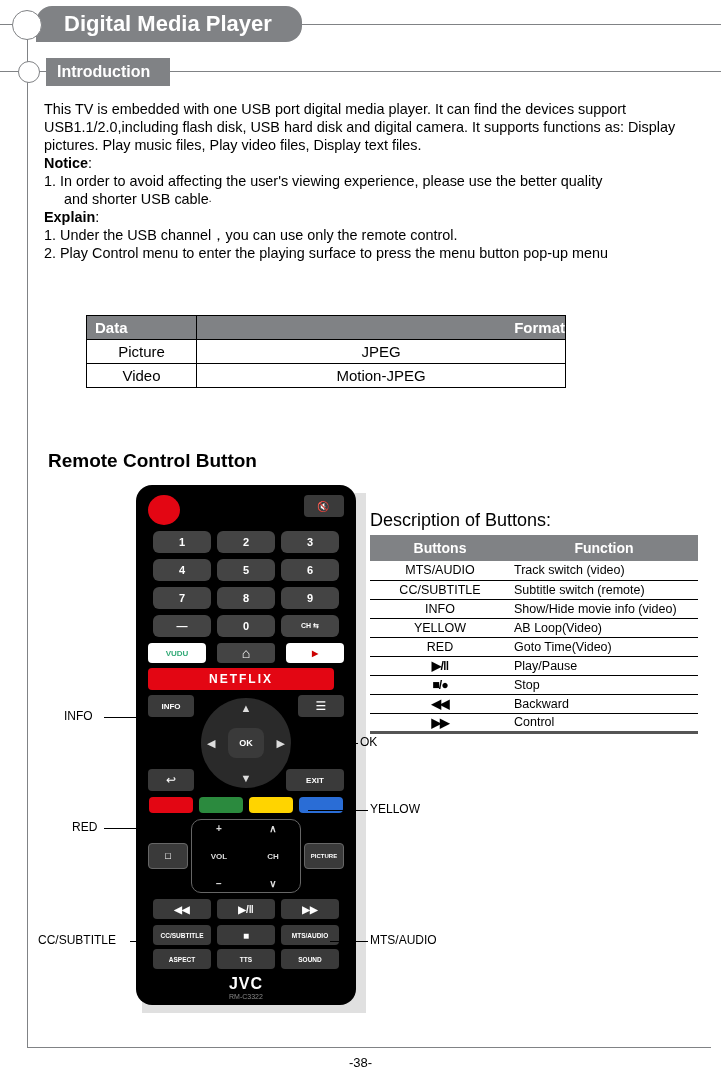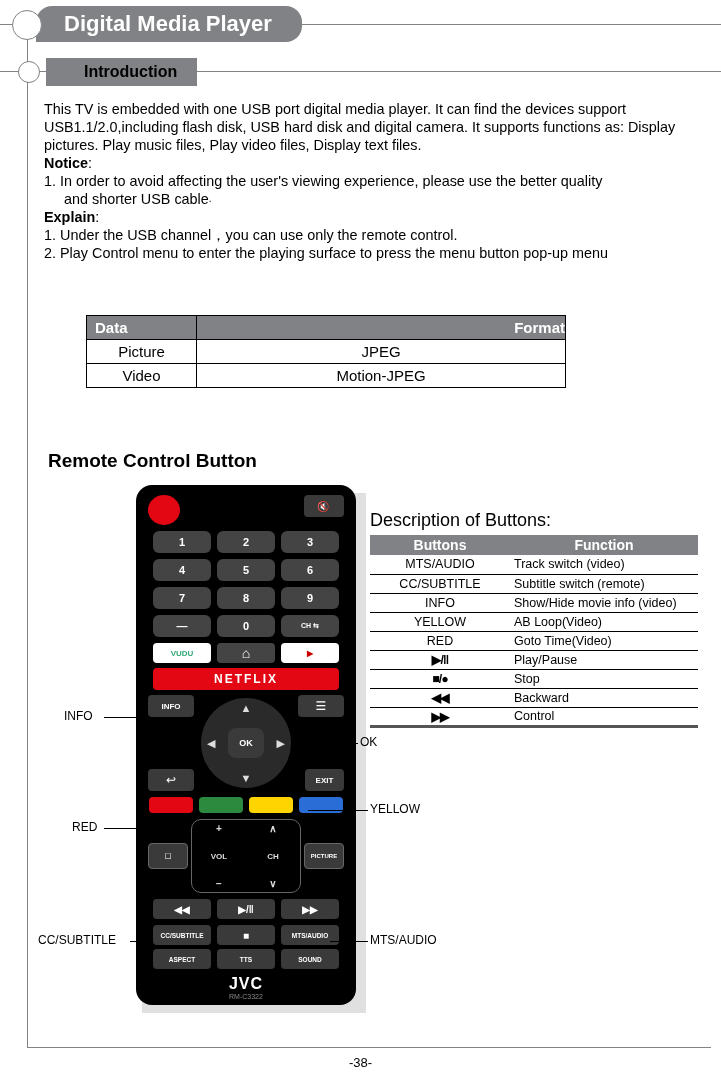--- a/index.html
+++ b/index.html
@@ -24,22 +24,22 @@
   }
 
   
   .vframe-left { position:absolute; left:27px; top:23px; bottom:28px; border-left:1px solid #808285;}
   .vframe-bottom { position:absolute; left:27px; right:10px; bottom:28px; border-top:1px solid #808285;}
 
   
   .intro-wrap { position: absolute; top: 58px; left: 0; right: 0; }
   .intro-tab {
     position: absolute; left: 46px; top: 0; height: 28px;
-    background: #808285; color: #000000; font-size: 16px; font-weight: bold;
-    padding: 3px 20px 2px 38px; line-height: 22px;
+    background: #808285; color: #ffffff; font-size: 16px; font-weight: bold;
+    padding: 3px 20px 2px 11px; line-height: 22px;
   }
   .intro-line { position:absolute; left:0; right:0; top:13px; border-top:1px solid #808285;}
   .intro-circle {
     position: absolute; left: 18px; top: 3px; width: 22px; height: 22px;
     background:#fff; border:1px solid #808285; border-radius:50%; z-index:2;
   }
 
   
   .body { position:absolute; left:44px; right:14px; top:100px; font-size:14.4px; line-height:18px; }
   .body p { margin:0; }
@@ -63,32 +63,32 @@
   .remote-shadow { position:absolute; left:34px; top:8px; width:224px; height:520px; background:#e0e0e0; }
   .remote { position:absolute; left:28px; top:0; width:220px; height:520px; background:#000; border-radius:16px; padding:10px 12px; color:#fff; }
 
   .btn { background:#3a3a3a; border-radius:4px; display:flex; align-items:center; justify-content:center; font-size:10px; color:#fff;}
   .row { display:flex; gap:6px; margin-bottom:6px; justify-content:center;}
   .pwr { width:32px; height:30px; border-radius:50%; background:#e30613;}
   .wide { flex:1;}
 
   .num { width:58px; height:22px; border-radius:6px; font-size:11px; font-weight:bold; display:flex;align-items:center;justify-content:center;color:#fff;background:#444;}
 
-  .app-row{display:flex;gap:6px;margin:5px 0;justify-content:center;}
+  .app-row{display:flex;gap:6px;margin:5px 0;justify-content:space-between;}
   .app{width:58px;height:20px;border-radius:4px;font-size:8px;font-weight:bold;display:flex;align-items:center;justify-content:center;}
   .vudu{background:#fff;color:#3a7;}
   .home{background:#444;color:#fff;font-size:14px;}
   .yt{background:#fff;color:#c00;}
   .netflix{background:#e30613;color:#fff;width:186px;height:22px;font-size:12px;letter-spacing:2px;}
 
   .nav-area{position:relative;height:96px;margin:4px 0;}
   .info{position:absolute;left:0;top:0;width:46px;height:22px;font-size:8px;font-weight:bold;}
   .menu{position:absolute;right:0;top:0;width:46px;height:22px;font-size:12px;}
   .ret{position:absolute;left:0;bottom:0;width:46px;height:22px;font-size:12px;}
-  .exit{position:absolute;right:0;bottom:0;width:39px;height:22px;font-size:8px;font-weight:bold;}
+  .exit{position:absolute;right:0;bottom:0;width:58px;height:22px;font-size:8px;font-weight:bold;}
   .ring{position:absolute;left:50%;top:50%;transform:translate(-50%,-50%);width:90px;height:90px;border-radius:50%;background:#2a2a2a;}
   .ok-b{position:absolute;left:50%;top:50%;transform:translate(-50%,-50%);width:36px;height:30px;border-radius:8px;font-size:9px;font-weight:bold;}
   .arr{position:absolute;color:#ddd;font-size:11px;}
   .arr.u{left:50%;top:4px;transform:translateX(-50%);} 
   .arr.d{left:50%;bottom:4px;transform:translateX(-50%);} 
   .arr.l{left:6px;top:50%;transform:translateY(-50%);} 
   .arr.r{right:6px;top:50%;transform:translateY(-50%);} 
 
   .color-row{display:flex;gap:6px;margin:6px 0;justify-content:center;}
   .cbtn{width:44px;height:16px;border-radius:4px;}
@@ -122,21 +122,21 @@
   .c-red{left:72px;top:820px;}
   .c-red .ln{left:32px;top:8px;width:48px;}
   .c-cc{left:38px;top:933px;}
   .c-cc .ln{left:92px;top:8px;width:18px;}
   .c-mts{left:370px;top:933px;}
   .c-mts .ln{left:-40px;top:8px;width:38px;}
 
   
   .desc-head { position:absolute; left:370px; top:510px; font-size:18px;}
   .bt-table { position:absolute; left:370px; top:535px; border-collapse:collapse; width:328px;}
-  .bt-table th{background:#808285;color:#fff;font-size:14px;height:20px;}
+  .bt-table th{background:#808285;color:#fff;font-size:14px;height:26px;}
   .bt-table th.bcol{width:140px;}
   .bt-table td{border-bottom:1px solid #000;font-size:12.5px;height:19px;padding:0 4px;}
   .bt-table td.bcol{text-align:center;}
   .bt-table tr.last td{border-bottom:3px solid #555;}
   .sym{letter-spacing:-1px;font-weight:bold;font-size:11px;}
 
   .pageno{position:absolute;left:0;right:0;bottom:6px;text-align:center;font-size:13px;}
 </style>
 </head>
 <body>

